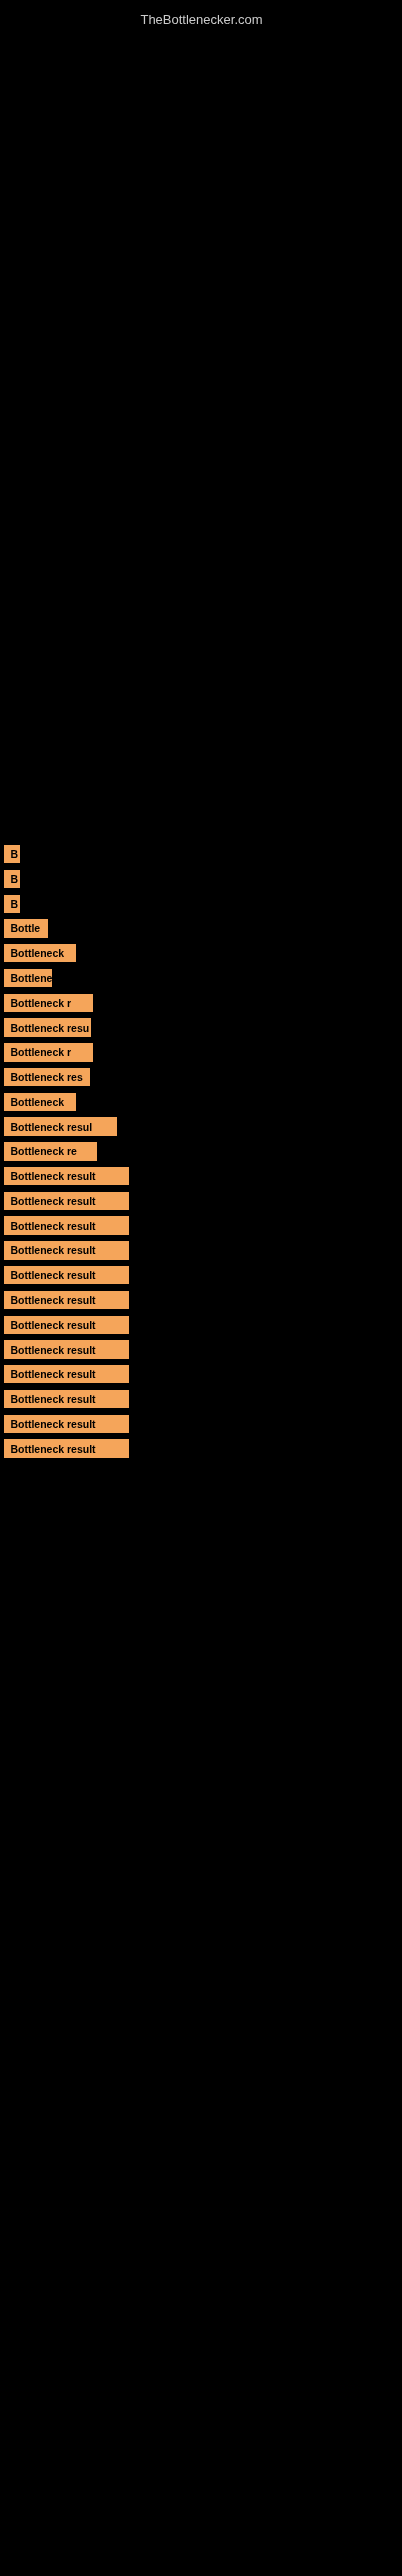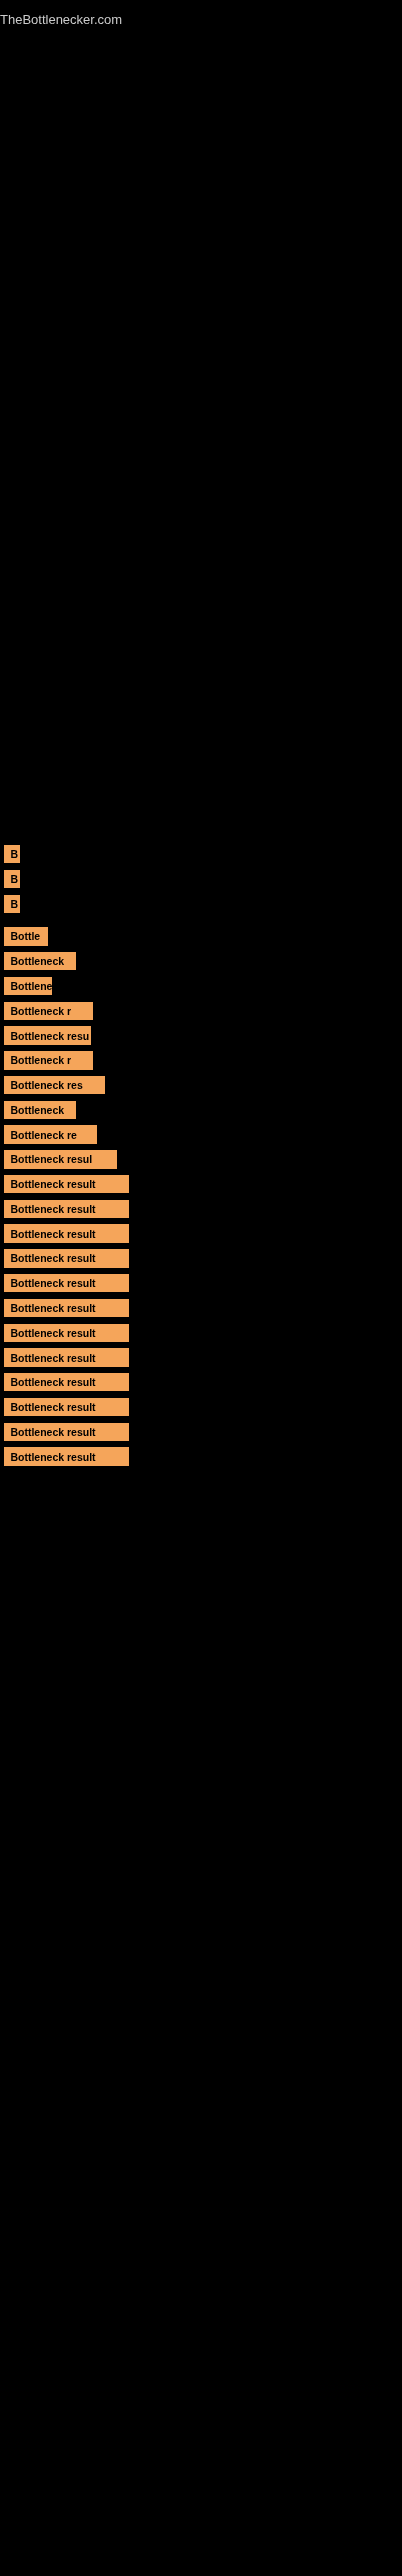--- a/index.html
+++ b/index.html
@@ -8,20 +8,21 @@
       box-sizing: border-box;
     }
     body {
       background-color: #000000;
       width: 403px;
       min-height: 2576px;
       font-family: Arial, sans-serif;
       position: relative;
     }
     .site-title {
+      text-align: center;
       color: #cccccc;
       font-size: 13px;
       padding: 8px 0;
       position: absolute;
       top: 4px;
       left: 0;
       right: 0;
     }
     .bottleneck-items-container {
       position: absolute;
@@ -45,30 +46,30 @@
   </style>
 </head>
 <body>
 
 <div class="site-title">TheBottlenecker.com</div>
 
 <div class="bottleneck-items-container">
 <div class="bottleneck-item"><span class="bottleneck-label" style="width: 16px;">B</span></div>
     <div class="bottleneck-item"><span class="bottleneck-label" style="width: 16px;">B</span></div>
     <div class="bottleneck-item"><span class="bottleneck-label" style="width: 16px;">B</span></div>
-    <div class="bottleneck-item"><span class="bottleneck-label" style="width: 44px; margin-top: 8px;">Bottle</span></div>
+    <div class="bottleneck-item"><span class="bottleneck-label" style="width: 44px;">Bottle</span></div>
     <div class="bottleneck-item"><span class="bottleneck-label" style="width: 72px;">Bottleneck</span></div>
     <div class="bottleneck-item"><span class="bottleneck-label" style="width: 48px;">Bottlene</span></div>
     <div class="bottleneck-item"><span class="bottleneck-label" style="width: 89px;">Bottleneck r</span></div>
     <div class="bottleneck-item"><span class="bottleneck-label" style="width: 87px;">Bottleneck resu</span></div>
     <div class="bottleneck-item"><span class="bottleneck-label" style="width: 89px;">Bottleneck r</span></div>
-    <div class="bottleneck-item"><span class="bottleneck-label" style="width: 101px;">Bottleneck res</span></div>
+    <div class="bottleneck-item"><span class="bottleneck-label" style="width: 86px;">Bottleneck res</span></div>
     <div class="bottleneck-item"><span class="bottleneck-label" style="width: 72px;">Bottleneck</span></div>
+    <div class="bottleneck-item"><span class="bottleneck-label" style="width: 113px;">Bottleneck resul</span></div>
     <div class="bottleneck-item"><span class="bottleneck-label" style="width: 93px;">Bottleneck re</span></div>
-    <div class="bottleneck-item"><span class="bottleneck-label" style="width: 113px;">Bottleneck resul</span></div>
     <div class="bottleneck-item"><span class="bottleneck-label" style="width: 125px;">Bottleneck result</span></div>
     <div class="bottleneck-item"><span class="bottleneck-label" style="width: 125px;">Bottleneck result</span></div>
     <div class="bottleneck-item"><span class="bottleneck-label" style="width: 125px;">Bottleneck result</span></div>
     <div class="bottleneck-item"><span class="bottleneck-label" style="width: 125px;">Bottleneck result</span></div>
     <div class="bottleneck-item"><span class="bottleneck-label" style="width: 125px;">Bottleneck result</span></div>
     <div class="bottleneck-item"><span class="bottleneck-label" style="width: 125px;">Bottleneck result</span></div>
     <div class="bottleneck-item"><span class="bottleneck-label" style="width: 125px;">Bottleneck result</span></div>
     <div class="bottleneck-item"><span class="bottleneck-label" style="width: 125px;">Bottleneck result</span></div>
     <div class="bottleneck-item"><span class="bottleneck-label" style="width: 125px;">Bottleneck result</span></div>
     <div class="bottleneck-item"><span class="bottleneck-label" style="width: 125px;">Bottleneck result</span></div>

